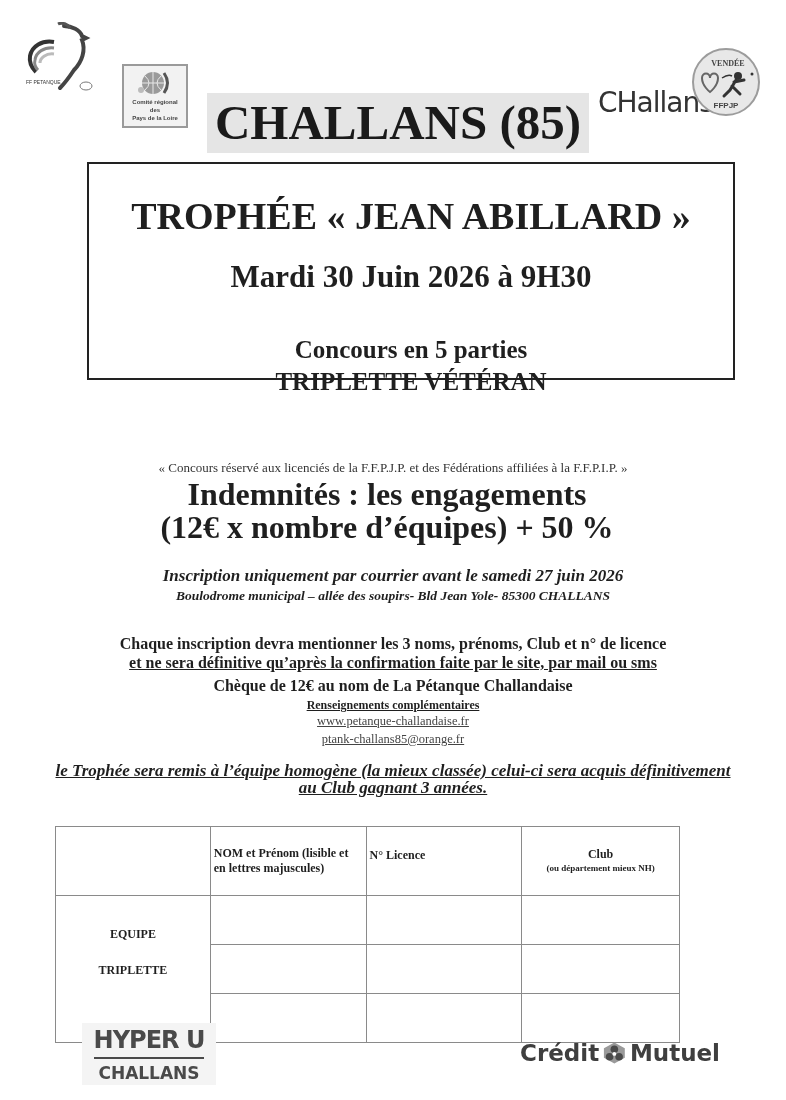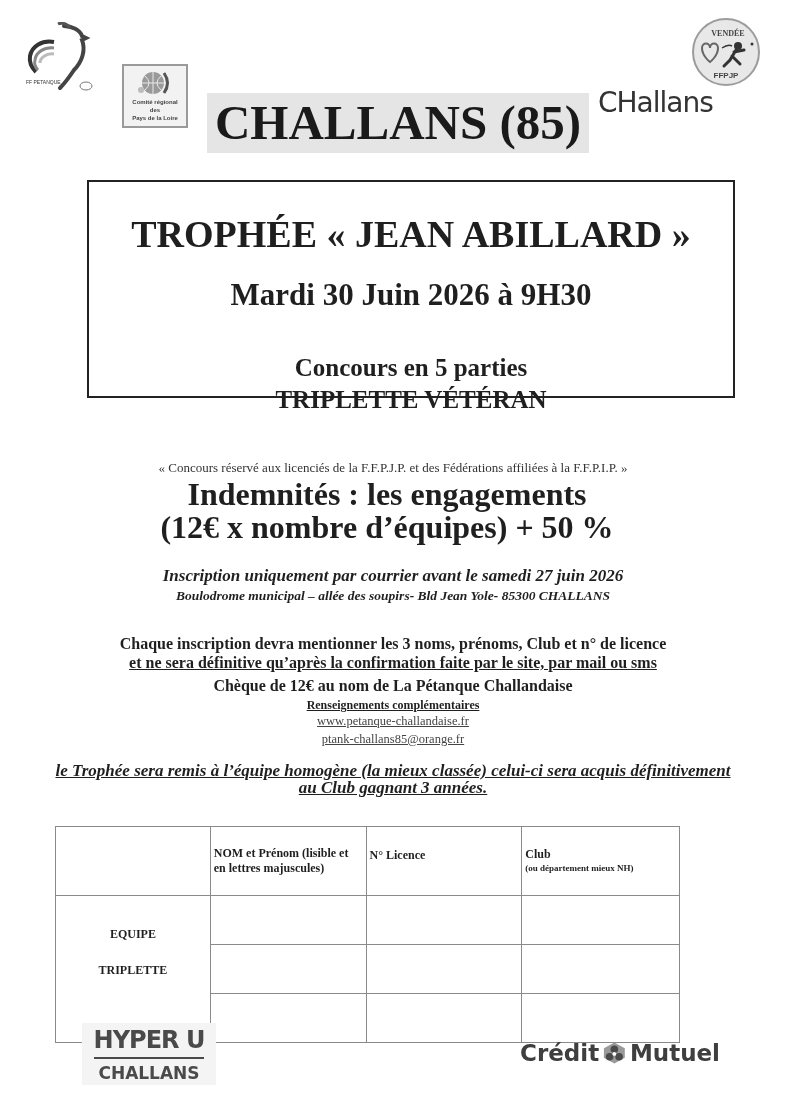--- a/index.html
+++ b/index.html
@@ -6,26 +6,26 @@
     html, body { width: 786px; height: 1100px; background: #ffffff; overflow: hidden; }
     body { position: relative; font-family: "Liberation Serif", "DejaVu Serif", serif; color: #1f1f1f; }
     .abs { position: absolute; }
     .center { text-align: center; }
 
     
     .logo-rooster { left: 24px; top: 22px; width: 72px; height: 72px; }
     .logo-cr { left: 122px; top: 64px; width: 66px; height: 64px; border: 2px solid #9a9a9a; background: #f2f2f2; text-align: center; }
     .logo-cr .globe { width: 36px; height: 26px; margin: 4px auto 2px auto; display:block; }
     .logo-cr .cr-text { font-family: "Liberation Sans", "DejaVu Sans", sans-serif; font-weight: bold; font-size: 6px; line-height: 8px; color: #444; }
-    .logo-vendee { left: 692px; top: 18px; width: 68px; height: 68px; border-radius: 50%; background: #e8e8e8; border: 2px solid #9c9c9c; }
+    .logo-vendee { left: 692px; top: 48px; width: 68px; height: 68px; border-radius: 50%; background: #e8e8e8; border: 2px solid #9c9c9c; }
     .logo-challans { left: 598px; top: 86px; width: 96px; height: 40px; font-family: "DejaVu Sans", "Liberation Sans", sans-serif; font-size: 28px; color: #333; letter-spacing: -1px; }
 
     .city-title { left: 207px; top: 93px; width: 382px; height: 60px; background: #e5e5e5; font-weight: bold; font-size: 49px; line-height: 60px; white-space: nowrap; text-align: center; color: #1a1a1a; }
 
-    .main-box { left: 87px; top: 180px; width: 648px; height: 218px; border: 2px solid #222; }
+    .main-box { left: 87px; top: 162px; width: 648px; height: 218px; border: 2px solid #222; }
     .box-title { top: 28px; left: 0; width: 100%; font-weight: bold; font-size: 38px; line-height: 48px; }
     .box-date { top: 93px; left: 0; width: 100%; font-weight: bold; font-size: 31px; line-height: 40px; }
     .box-concours { top: 170px; left: 0; width: 100%; font-weight: bold; font-size: 25px; line-height: 32px; }
 
     .reserve { left: 0; width: 786px; top: 459px; font-size: 13px; line-height: 18px; color: #333; }
     .indemn { left: 0; width: 774px; top: 478px; font-weight: bold; font-size: 32px; line-height: 33px; }
     .inscr1 { left: 0; width: 786px; top: 566px; font-style: italic; font-weight: bold; font-size: 17px; line-height: 20px; }
     .inscr2 { left: 0; width: 786px; top: 587px; font-style: italic; font-weight: bold; font-size: 13.5px; line-height: 18px; }
 
     .chaque { left: 0; width: 786px; top: 634px; font-weight: bold; font-size: 16px; line-height: 19px; }
@@ -40,21 +40,21 @@
 
     table.reg { position: absolute; left: 55px; top: 826px; width: 625px; border-collapse: collapse; }
     table.reg td { border: 1px solid #8a8a8a; vertical-align: top; padding: 19px 3px; font-size: 12px; }
     .col0 { width: 155px; }
     .col1 { width: 156px; }
     .col2 { width: 156px; }
     .col3 { width: 158px; }
     .hdr-row td { height: 40px; }
     .hdr-nom { font-weight: bold; font-size: 11px; line-height: 15px; }
     .hdr-lic { font-weight: bold; font-size: 14px; line-height: 18px; }
-    .hdr-club { font-weight: bold; font-size: 14px; line-height: 16px; }
+    .hdr-club { font-weight: bold; font-size: 14px; line-height: 16px; text-align: center; }
     .hdr-club-sub { font-weight: bold; font-size: 9px; line-height: 12px; display: block; }
     .data-row td { height: 49px; }
     .team-cell { text-align: center; font-weight: bold; font-size: 14px; vertical-align: top !important; padding-top: 20px !important; }
     .team-cell span { display: block; line-height: 36px; }
 
     .logo-hyperu { left: 82px; top: 1023px; width: 134px; height: 62px; background: #f4f4f4; text-align: center; font-family: "DejaVu Sans", "Liberation Sans", sans-serif; font-weight: bold; color: #4a4a4a; }
     .hyperu-top { font-size: 24px; line-height: 28px; padding-top: 3px; letter-spacing: -1px; }
     .hyperu-bar { height: 2px; background: #4a4a4a; margin: 3px 12px; }
     .hyperu-bottom { font-size: 17px; line-height: 22px; }
 

